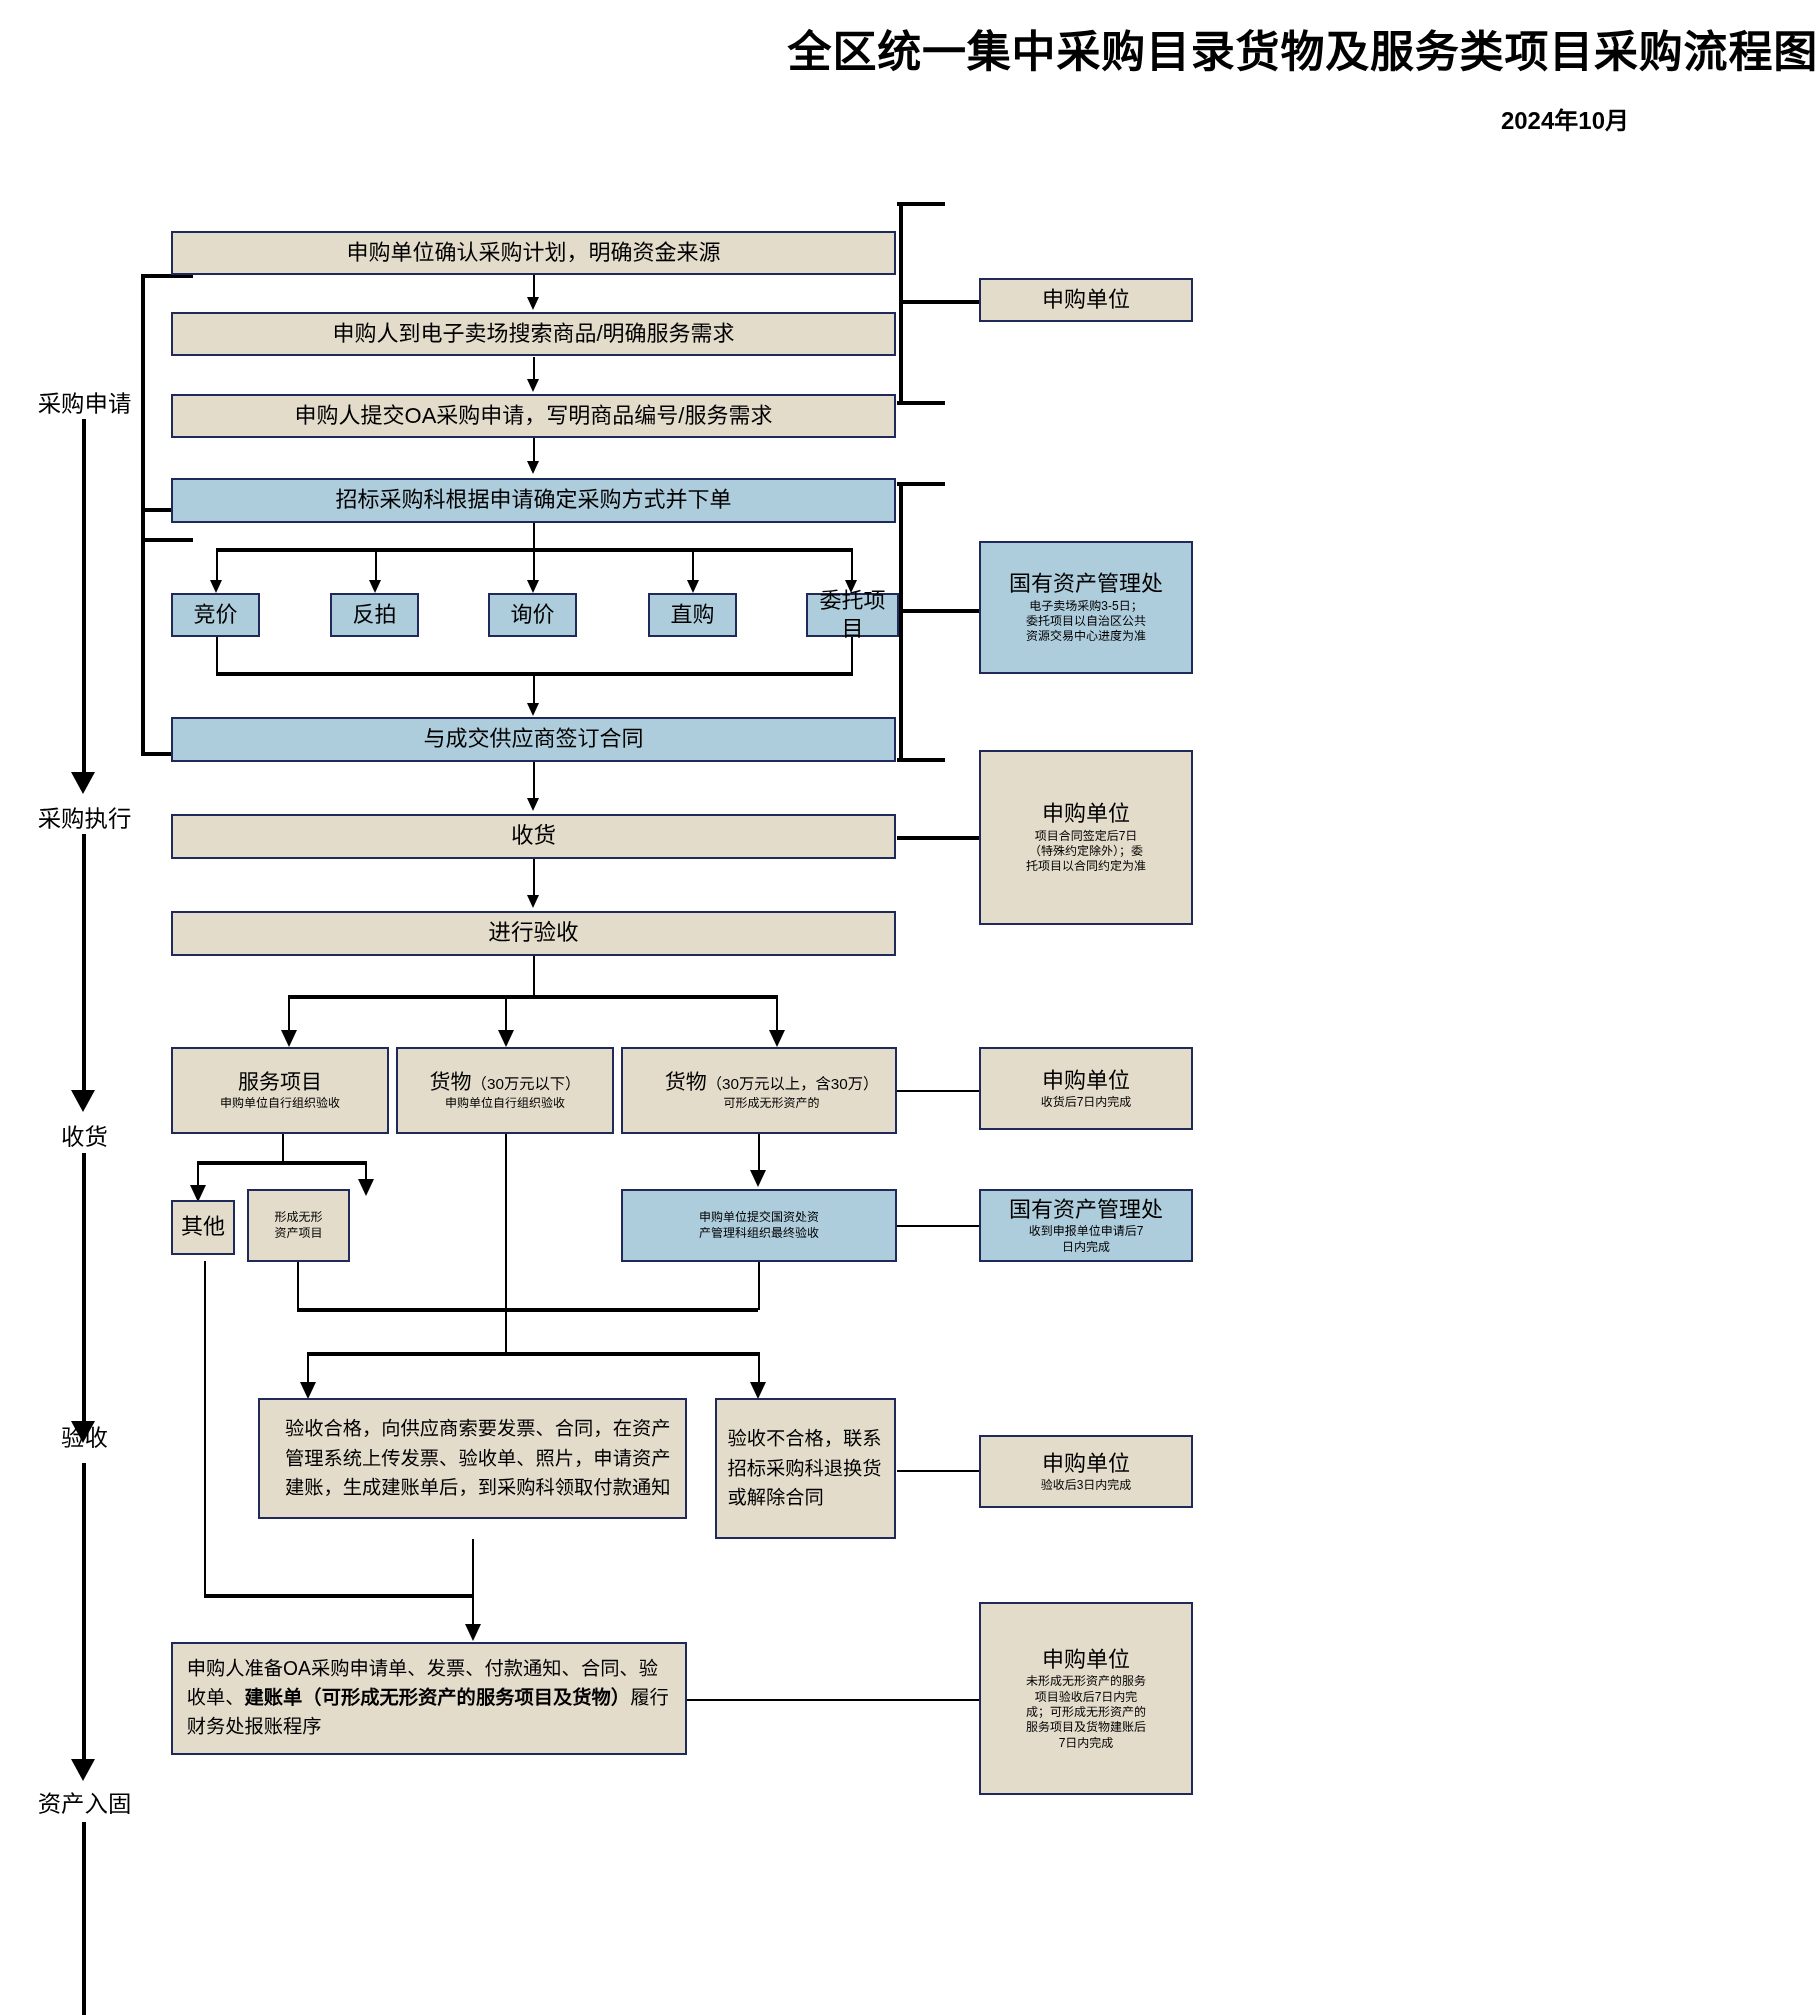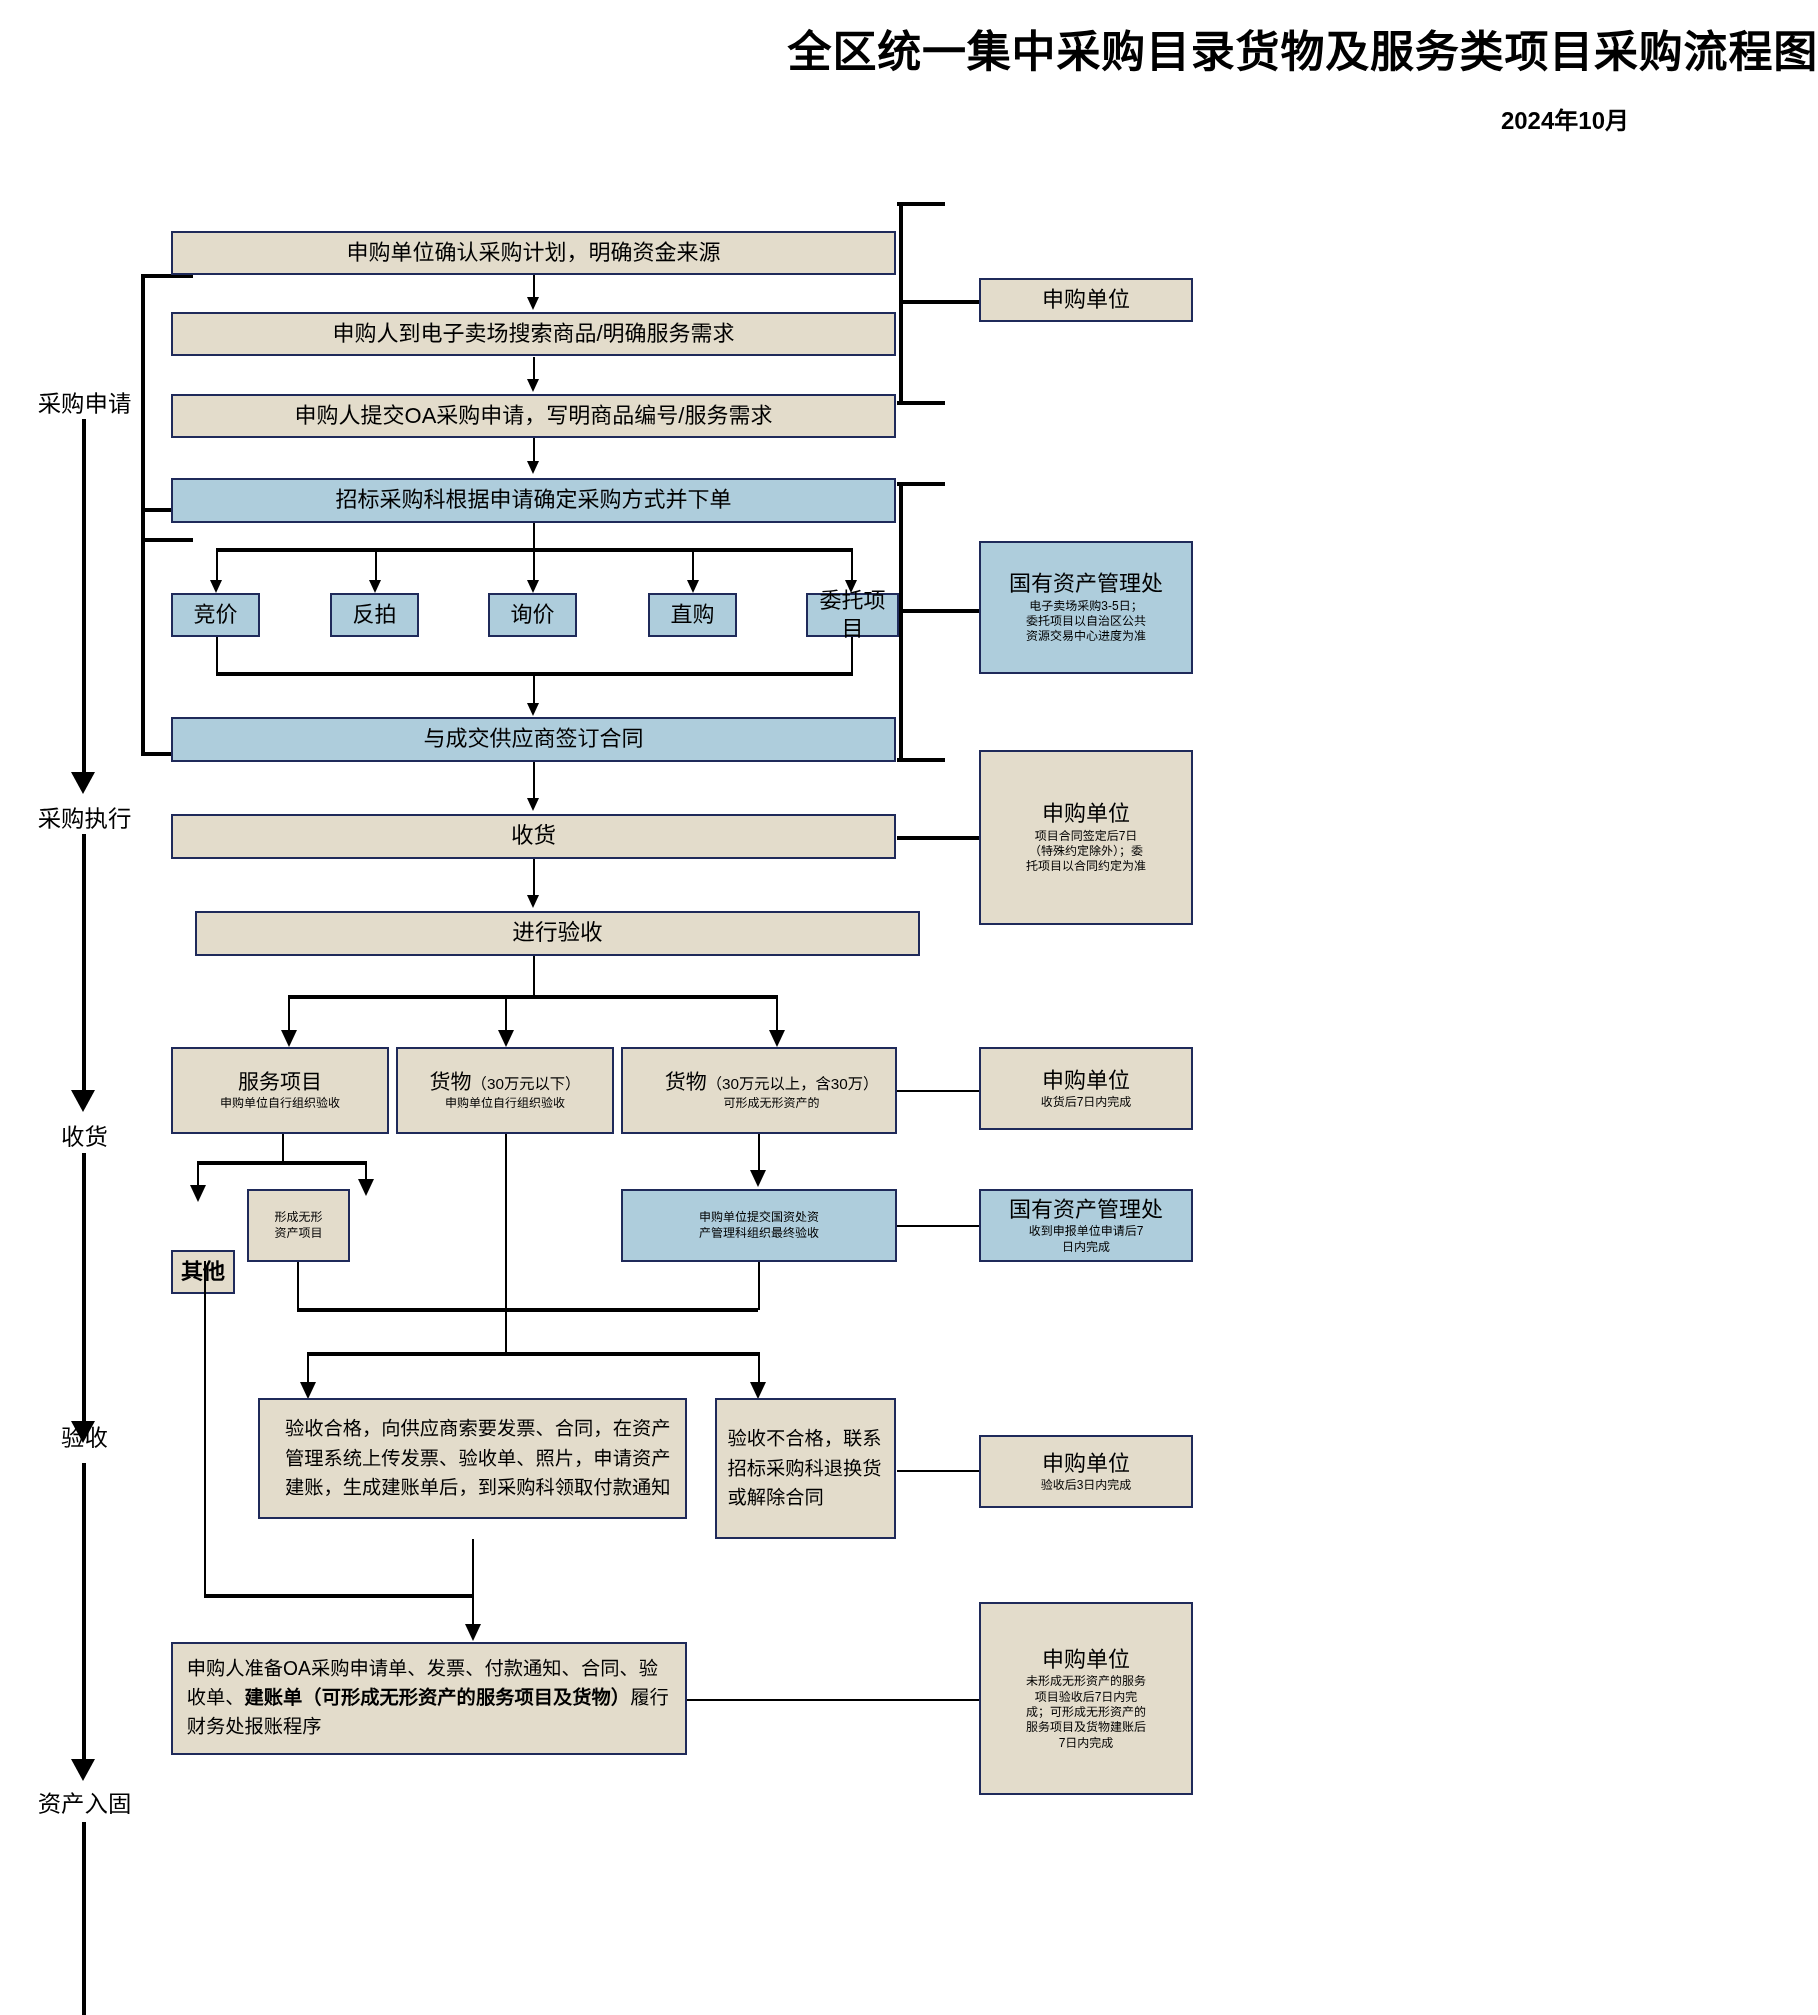--- a/index.html
+++ b/index.html
@@ -186,21 +186,21 @@
 <div class="abs node tan" style="left:979px;top:750px;width:214px;height:175px;">
   <div class="hdr">申购单位</div>
   <div class="sub">项目合同签定后7日</div>
   <div class="sub">（特殊约定除外）；委</div>
   <div class="sub">托项目以合同约定为准</div>
 </div>
 
 <div class="abs vline" style="left:533px;top:859px;height:37px;"></div>
 <div class="abs arrow-d" style="left:527px;top:895px;"></div>
 
-<div class="abs node tan" style="left:171px;top:911px;width:725px;height:45px;margin-left:24px;">
+<div class="abs node tan" style="left:171px;top:911px;width:725px;height:45px;">
   <div class="hdr big">进行验收</div>
 </div>
 
 <div class="abs vline" style="left:533px;top:956px;height:40px;"></div>
 <div class="abs hline thick" style="left:288px;top:995px;width:488px;"></div>
 <div class="abs vline" style="left:288px;top:995px;height:36px;"></div>
 <div class="abs arrow-d big" style="left:281px;top:1030px;"></div>
 <div class="abs vline" style="left:505px;top:995px;height:36px;"></div>
 <div class="abs arrow-d big" style="left:498px;top:1030px;"></div>
 <div class="abs vline" style="left:776px;top:995px;height:36px;"></div>
@@ -229,21 +229,21 @@
   <div class="sub">收货后7日内完成</div>
 </div>
 
 <div class="abs vline" style="left:282px;top:1134px;height:29px;"></div>
 <div class="abs hline thick" style="left:197px;top:1161px;width:169px;"></div>
 <div class="abs vline" style="left:197px;top:1161px;height:25px;"></div>
 <div class="abs arrow-d big" style="left:190px;top:1185px;"></div>
 <div class="abs vline" style="left:365px;top:1161px;height:19.3px;"></div>
 <div class="abs arrow-d big" style="left:358px;top:1179px;"></div>
 
-<div class="abs node tan" style="left:171px;top:1250px;width:64px;height:44px;font-weight:bold;">
+<div class="abs node tan" style="left:171px;top:1200px;width:64px;height:55px;">
   <div class="hdr">其他</div>
 </div>
 <div class="abs node tan" style="left:247px;top:1189px;width:103px;height:73px;">
   <div class="sub" style="white-space:pre-line;">形成无形
 资产项目</div>
 </div>
 
 <div class="abs node blue" style="left:621px;top:1189px;width:276px;height:73px;">
   <div class="sub" style="white-space:pre-line;">申购单位提交国资处资
 产管理科组织最终验收</div>

